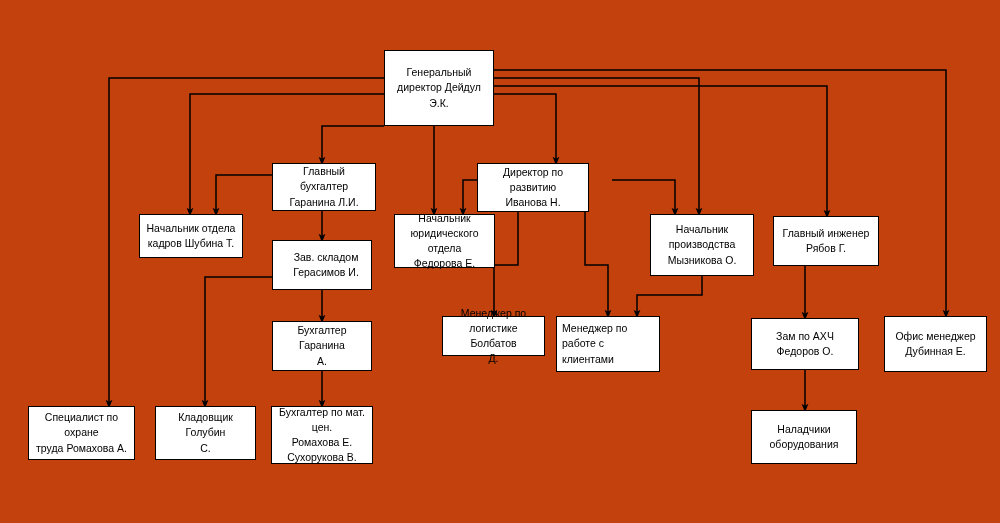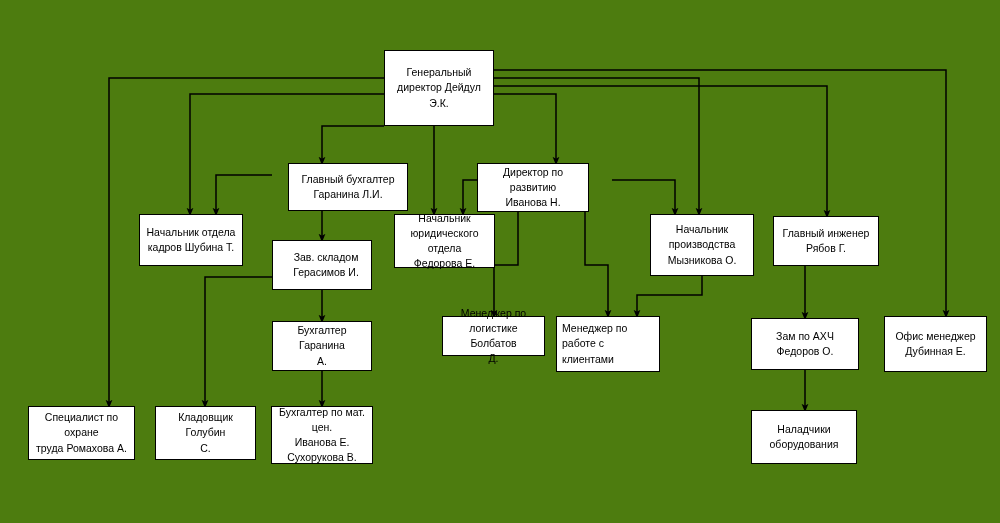--- a/index.html
+++ b/index.html
@@ -4,21 +4,21 @@
 <style>
   html, body {
     margin: 0;
     padding: 0;
     background: #ffffff;
   }
   #canvas {
     position: relative;
     width: 1000px;
     height: 523px;
-    background: #4d7c0f;
+    background: #c2410c;
     overflow: hidden;
     font-family: "Liberation Sans", sans-serif;
   }
   #edges {
     position: absolute;
     left: 0;
     top: 0;
     width: 1000px;
     height: 523px;
     pointer-events: none;
@@ -85,29 +85,29 @@
         <path d="M 805 370 L 805 408" fill="none" stroke="#000000" stroke-width="1.5" marker-end="url(#arrowhead)"></path>
       </g>
   </svg>
 
   <div id="node-layer">
       <div class="node" style="left: 384px; top: 50px; width: 110px; height: 76px;">
         <span class="label">Генеральный
 директор    Дейдул
 Э.К.</span>
       </div>
-      <div class="node" style="left: 272px; top: 163px; width: 120px; height: 48px; margin-left: 16px;">
+      <div class="node" style="left: 272px; top: 163px; width: 104px; height: 48px;">
         <span class="label">Главный бухгалтер
 Гаранина Л.И.</span>
       </div>
       <div class="node" style="left: 477px; top: 163px; width: 112px; height: 49px;">
         <span class="label">Директор по развитию
 Иванова   Н.</span>
       </div>
-      <div class="node" style="left: 139px; top: 214px; width: 104px; height: 52px; justify-content: flex-end;">
+      <div class="node" style="left: 139px; top: 214px; width: 104px; height: 44px; justify-content: flex-end;">
         <span class="label">Начальник  отдела
 кадров Шубина Т.</span>
       </div>
       <div class="node" style="left: 394px; top: 214px; width: 101px; height: 54px;">
         <span class="label">Начальник
 юридического отдела
 Федорова Е.</span>
       </div>
       <div class="node" style="left: 650px; top: 214px; width: 104px; height: 62px;">
         <span class="label">Начальник
@@ -145,21 +145,21 @@
       <div class="node" style="left: 28px; top: 406px; width: 107px; height: 54px;">
         <span class="label">Специалист по охране
 труда Ромахова А.</span>
       </div>
       <div class="node" style="left: 155px; top: 406px; width: 101px; height: 54px;">
         <span class="label">Кладовщик  Голубин
 С.</span>
       </div>
       <div class="node" style="left: 271px; top: 406px; width: 102px; height: 58px;">
         <span class="label">Бухгалтер по мат. цен.
-Иванова Е.
+Ромахова Е.
 Сухорукова В.</span>
       </div>
       <div class="node" style="left: 751px; top: 410px; width: 106px; height: 54px;">
         <span class="label">Наладчики
 оборудования</span>
       </div>
     </div>
 
 </div>
 

